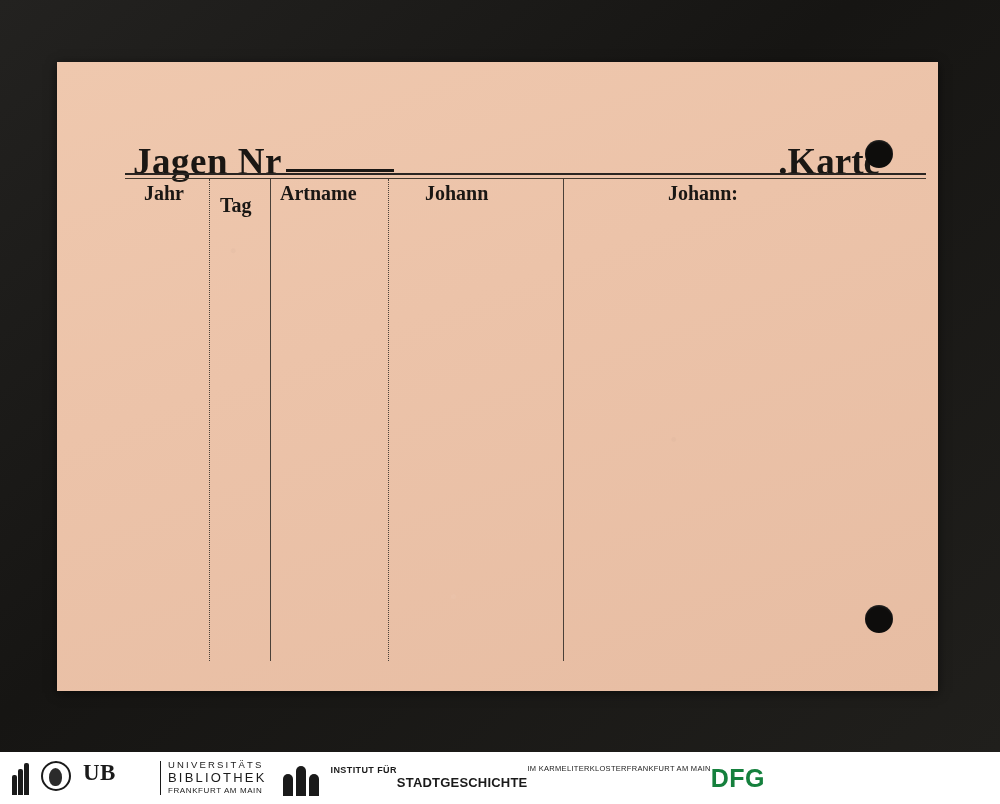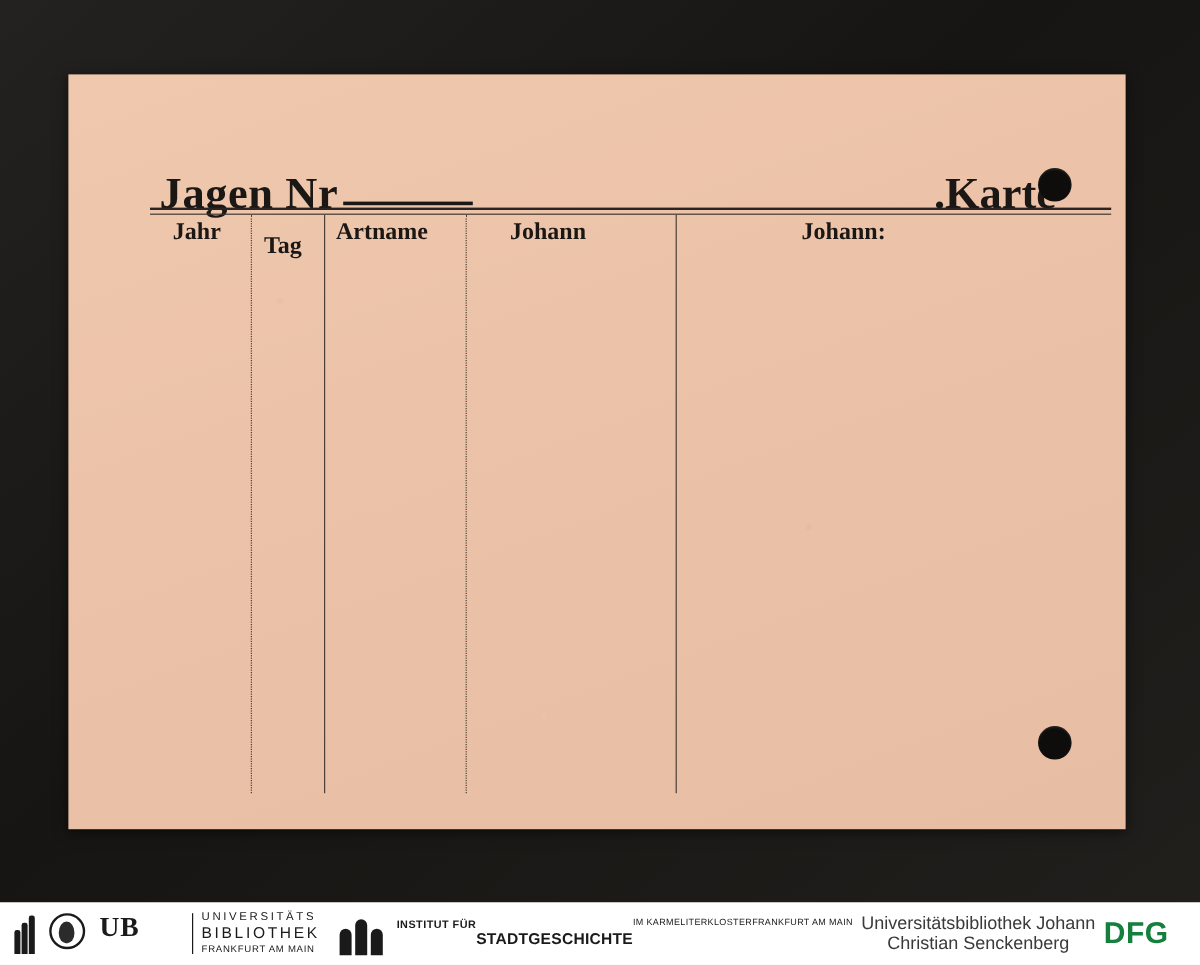--- a/index.html
+++ b/index.html
@@ -336,19 +336,18 @@
         <div class="isg-text">
           <span class="t1">INSTITUT FÜR</span>
           <span class="t2">STADTGESCHICHTE</span>
           <span class="t3">IM KARMELITERKLOSTER</span>
           <span class="t4">FRANKFURT AM MAIN</span>
         </div>
       </div>
 
     </div>
 
-    <div class="footer-center">Universitätsbibliothek Johann Christian Senckenberg</div>
 
     <div class="footer-right">DFG</div>
 
   </div>
 
 </div>
 
 </body></html>

